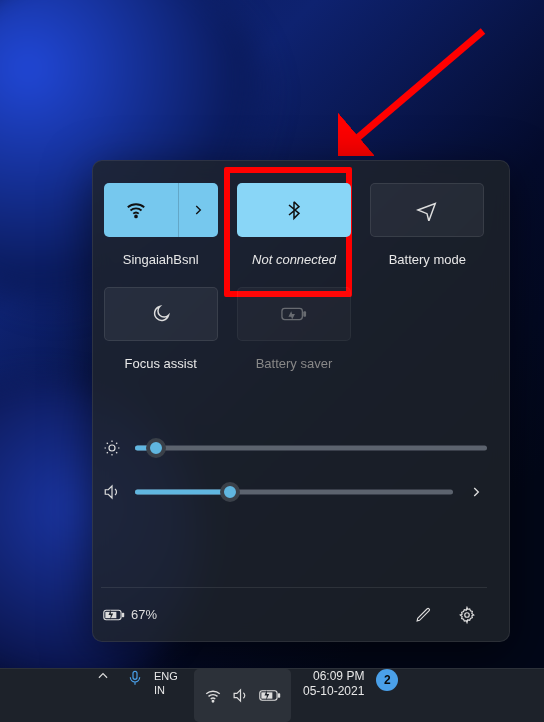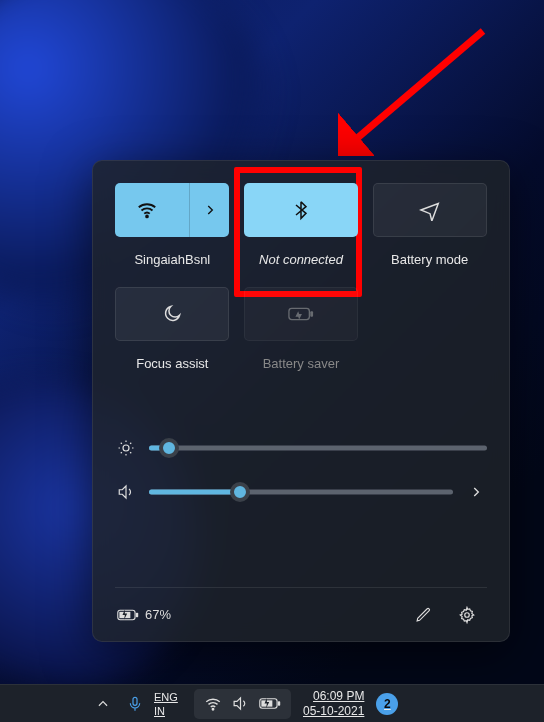--- a/index.html
+++ b/index.html
@@ -33,21 +33,21 @@
   .quick-settings {
     position: absolute;
     top: 160px; left: 92px;
     width: 418px; height: 482px;
     background: rgba(30, 35, 42, 0.82);
     border: 1px solid rgba(255,255,255,0.08);
     border-radius: 10px;
     box-shadow: 0 12px 48px rgba(0,0,0,0.55);
     backdrop-filter: blur(10px);
     display: flex; flex-direction: column;
-    padding: 22px 22px 0 22px;
+    padding: 22px 22px 0 8px;
   }
   .tiles {
     display: grid;
     grid-template-columns: repeat(3, 1fr);
     column-gap: 14px;
     row-gap: 8px;
   }
   .tile-wrap { display: flex; flex-direction: column; align-items: center; }
   .tile {
     width: 114px; height: 54px;
@@ -107,25 +107,24 @@
     font-size: 13px; color:#ddd;gap:8px;
   }
   .qs-footer .spacer { flex: 1; }
   .qs-footer .fbtn {
     width: 36px; height: 36px; display:flex; align-items:center; justify-content:center;
     border-radius: 5px; color:#ddd;
   }
 
   
   .taskbar {
-    position: absolute; left: 0; bottom: 0; width: 100%; height: 38px;
+    position: absolute; left: 0; bottom: 0; width: 100%; height: 54px;
     background: #1d222a; border-top: 1px solid rgba(255,255,255,0.07);
-    display: flex; align-items: center; color: #e8e8e8;
+    display: flex; color: #e8e8e8;
     font-size: 12px;
-    text-decoration: underline;
   }
   .taskbar .chevup { margin-left: 86px; width:34px; display:flex; justify-content:center; }
   .taskbar .mic { width: 30px; display:flex; justify-content:center; color:#4aa0e9; }
   .taskbar .lang { width: 44px; line-height: 14px; font-size: 11px; padding: 0 4px; }
   .taskbar .sysicons {
     display: flex; align-items: center; gap: 10px;
     padding: 6px 10px; border-radius: 5px;
     background: rgba(255,255,255,0.07);
   }
   .taskbar .clock { margin-left: 12px; line-height: 15px; font-size: 12px; text-align:right; }

